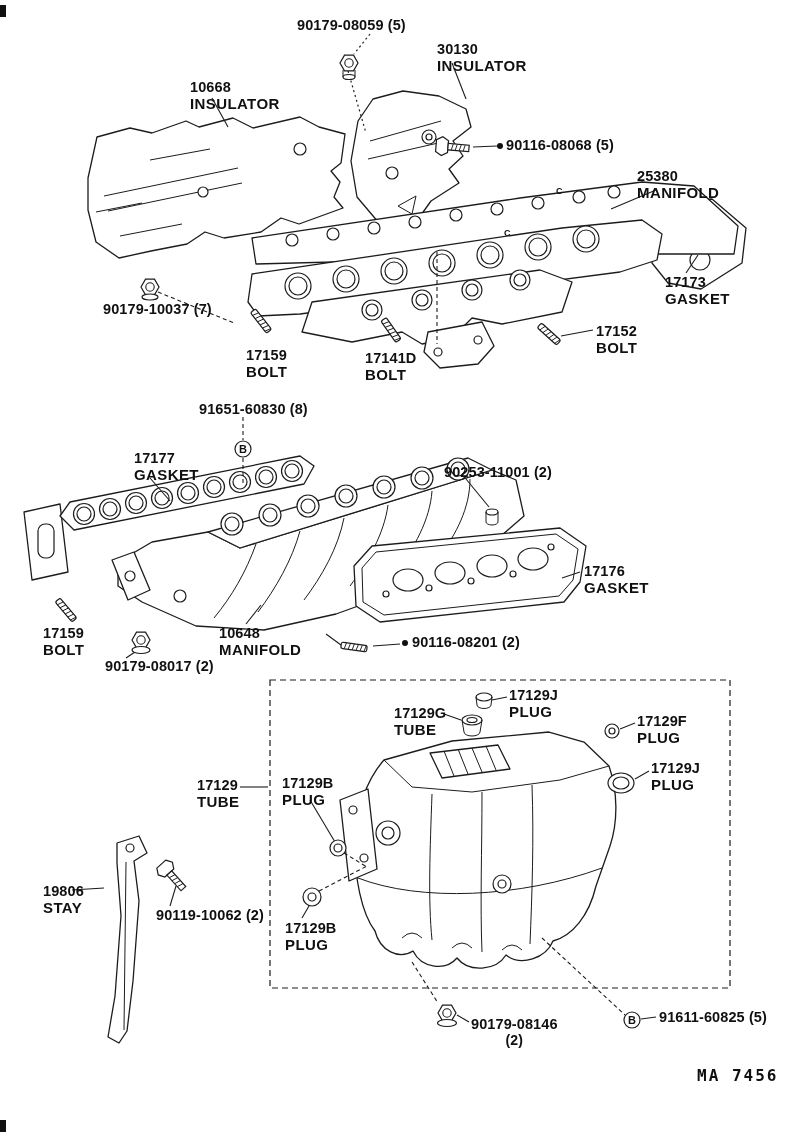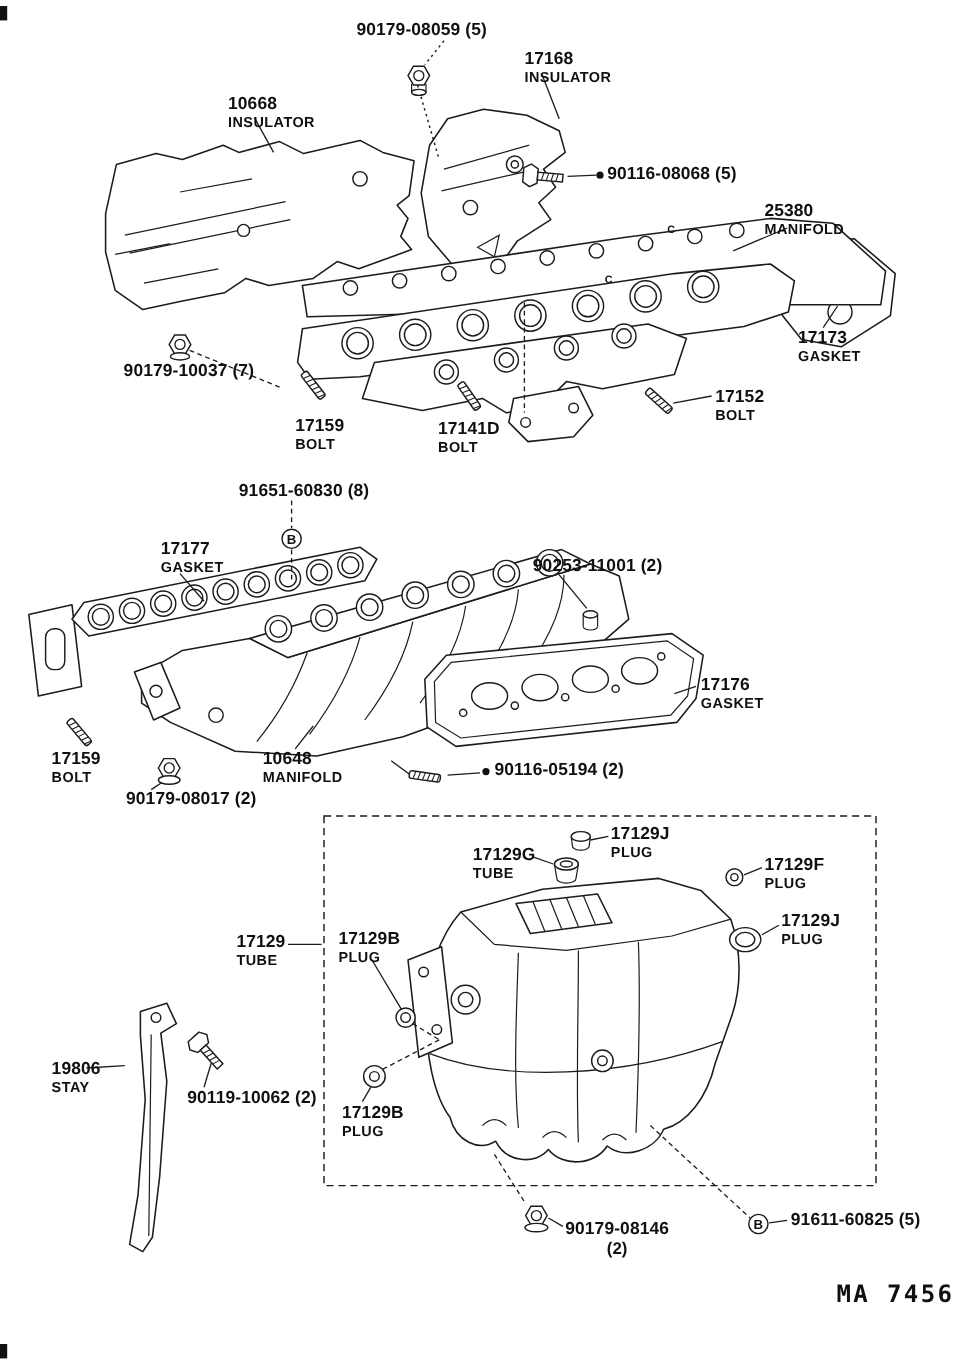--- a/index.html
+++ b/index.html
@@ -7,26 +7,26 @@
     position:relative; width:800px; height:1136px; margin:0 auto;
     background:#ffffff; overflow:hidden;
     font-family:"Liberation Sans","DejaVu Sans",sans-serif;
   }
   .art { position:absolute; left:0; top:0; }
   .label {
     position:absolute; font-weight:700; color:#101010;
     line-height:1.1; white-space:nowrap;
   }
   .label .pn  { display:block; font-size:14.5px; letter-spacing:0.1px; }
-  .label .sub { display:block; font-size:12px; letter-spacing:0.4px; }
+  .label .sub { display:block; font-size:15px; letter-spacing:0.4px; }
   .label.qty .sub { font-size:14px; letter-spacing:0.1px; text-align:center; }
   .footer-code {
     position:absolute; left:697px; top:1066px;
     font-family:"DejaVu Sans Mono","Liberation Mono",monospace;
-    font-size:20px; font-weight:700; color:#101010; letter-spacing:2px;
+    font-size:16px; font-weight:700; color:#101010; letter-spacing:2px;
   }
   
   .part { stroke:#1c1c1c; stroke-width:1.3; fill:#ffffff; stroke-linejoin:round; }
   .det  { stroke:#1c1c1c; stroke-width:1; fill:none; }
   .hole { stroke:#1c1c1c; stroke-width:1.2; fill:#ffffff; }
   .ln   { stroke:#1c1c1c; stroke-width:1.1; fill:none; }
   .lnd  { stroke:#1c1c1c; stroke-width:1.1; fill:none; stroke-dasharray:4,3; }
   .lndot{ stroke:#1c1c1c; stroke-width:1.2; fill:none; stroke-dasharray:2,3; }
   .dot  { fill:#111; stroke:none; }
   .cmark{ font:700 9px "Liberation Sans",sans-serif; fill:#111; stroke:none; }
@@ -337,21 +337,21 @@
         <circle class="hole" cx="632" cy="1020" r="8"></circle>
         <text class="bmark" x="632" y="1024">B</text>
       </g>
     </g>
   </svg>
 
   <div class="label" style="left:297px;top:18px">
     <span class="pn">90179-08059 (5)</span>
   </div>
   <div class="label" style="left:437px;top:42px">
-    <span class="pn">17168</span>
+    <span class="pn">30130</span>
     <span class="sub">INSULATOR</span>
   </div>
   <div class="label" style="left:190px;top:80px">
     <span class="pn">10668</span>
     <span class="sub">INSULATOR</span>
   </div>
   <div class="label" style="left:506px;top:138px">
     <span class="pn">90116-08068 (5)</span>
   </div>
   <div class="label" style="left:637px;top:169px">
@@ -396,21 +396,21 @@
     <span class="sub">BOLT</span>
   </div>
   <div class="label" style="left:219px;top:626px">
     <span class="pn">10648</span>
     <span class="sub">MANIFOLD</span>
   </div>
   <div class="label" style="left:105px;top:659px">
     <span class="pn">90179-08017 (2)</span>
   </div>
   <div class="label" style="left:412px;top:635px">
-    <span class="pn">90116-05194 (2)</span>
+    <span class="pn">90116-08201 (2)</span>
   </div>
   <div class="label" style="left:509px;top:688px">
     <span class="pn">17129J</span>
     <span class="sub">PLUG</span>
   </div>
   <div class="label" style="left:394px;top:706px">
     <span class="pn">17129G</span>
     <span class="sub">TUBE</span>
   </div>
   <div class="label" style="left:637px;top:714px">

